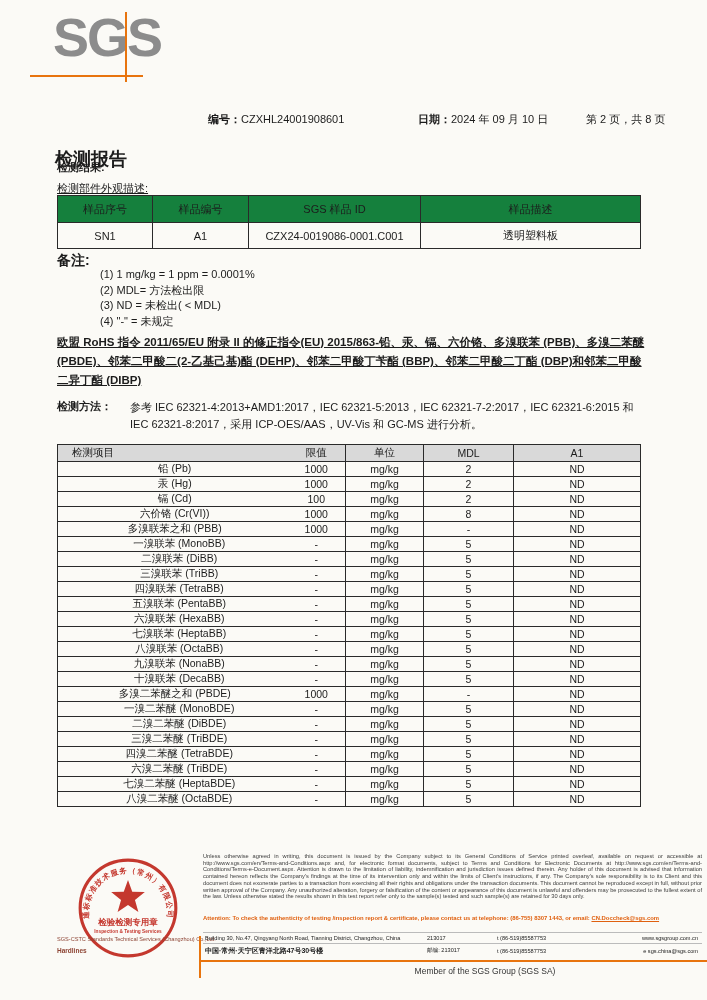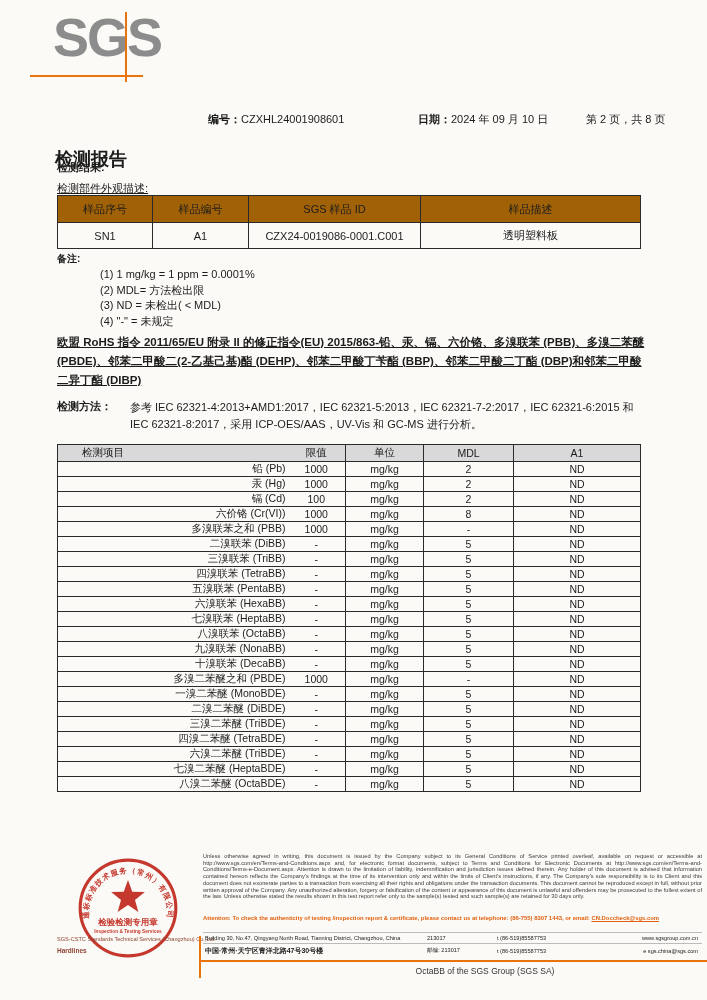--- a/index.html
+++ b/index.html
@@ -22,38 +22,38 @@
   .meta-label { font-weight:bold;margin-left:33px; }
 
   .sec-heading { left:57px; font-size:11px; font-weight:bold; }
   .underline { text-decoration:underline; }
 
   table { border-collapse:collapse; table-layout:fixed; }
   td,th { border:1px solid #2a2a2a; overflow:hidden; white-space:nowrap; }
 
   
   .sample-table { left:57px; top:195px; width:583px; font-size:11px; }
-  .sample-table th { background:#a16207; font-weight:normal; height:27px; text-align:center; }
+  .sample-table th { background:#15803d; font-weight:normal; height:27px; text-align:center; }
   .sample-table td { height:26px; text-align:center; }
 
-  .notes-label { left:57px; top:252px; font-size:10px; font-weight:bold; }
+  .notes-label { left:57px; top:252px; font-size:14px; font-weight:bold; }
   .notes { left:100px; top:267px; font-size:11px; line-height:15.5px; list-style:none; }
 
   .directive { left:57px; top:333px; width:596px; font-size:11.5px; font-weight:bold;
     line-height:19px; text-decoration:underline; }
 
   .method-label { left:57px; top:399px; font-size:11px; font-weight:bold; }
   .method-text { left:130px; top:399px; width:522px; font-size:11px; line-height:17px; }
 
   
   .results-table { left:57px; top:444px; width:583px; font-size:10.5px; }
   .results-table th { background:#d9d9d9; font-weight:normal; height:17px; text-align:center; }
-  .results-table th:first-child { text-align:left; padding-left:24px; }
+  .results-table th:first-child { text-align:left; padding-left:14px; }
   .results-table td { height:14.8px; text-align:center; padding:0 2px; }
-  .results-table td:first-child { text-align:right; padding-left:6px; }
+  .results-table td:first-child { text-align:center; padding-left:6px; }
   .results-table tr.indent td:first-child { padding-left:15px; }
   .results-table th:first-child, .results-table td:first-child { border-right:none; }
   .results-table th:nth-child(2), .results-table td:nth-child(2) { border-left:none; }
 
   
   .stamp { left:76px; top:856px; width:104px; height:104px; opacity:.92; }
   .stamp-company { left:57px; top:936px; width:165px; font-size:5.6px; color:#8d4434; line-height:7px; }
   .stamp-div { left:57px; top:947px; font-size:6.5px; color:#8d4434; font-weight:bold; }
 
   .legal { left:203px; top:853px; width:499px; font-size:5.7px; line-height:6.7px; color:#3c3c3c; text-align:justify; }
@@ -178,20 +178,27 @@
           <td>ND</td>
         </tr>
         <tr>
           <td>多溴联苯之和 (PBB)</td>
           <td>1000</td>
           <td>mg/kg</td>
           <td>-</td>
           <td>ND</td>
         </tr>
         <tr class="indent">
+          <td>一溴联苯 (MonoBB)</td>
+          <td>-</td>
+          <td>mg/kg</td>
+          <td>5</td>
+          <td>ND</td>
+        </tr>
+        <tr class="indent">
           <td>二溴联苯 (DiBB)</td>
           <td>-</td>
           <td>mg/kg</td>
           <td>5</td>
           <td>ND</td>
         </tr>
         <tr class="indent">
           <td>三溴联苯 (TriBB)</td>
           <td>-</td>
           <td>mg/kg</td>
@@ -336,15 +343,15 @@
     <div class="addr-row addr-cn">
       <span class="a1">中国·常州·天宁区青洋北路47号30号楼</span>
       <span class="a2" style="font-size:5.6px;font-weight:normal;">邮编: 213017</span>
       <span class="a3" style="font-size:5.6px;font-weight:normal;">t (86-519)85587753</span>
       <span class="a4" style="font-size:5.6px;font-weight:normal;">e  sgs.china@sgs.com</span>
     </div>
   </div>
 
   <div class="abs reg-v-bot"></div>
   <div class="abs reg-h-bot"></div>
-  <div class="abs member">OctaBB of the SGS Group (SGS SA)</div>
+  <div class="abs member">Member of the SGS Group (SGS SA)</div>
 
 </div>
 
 </body></html>

